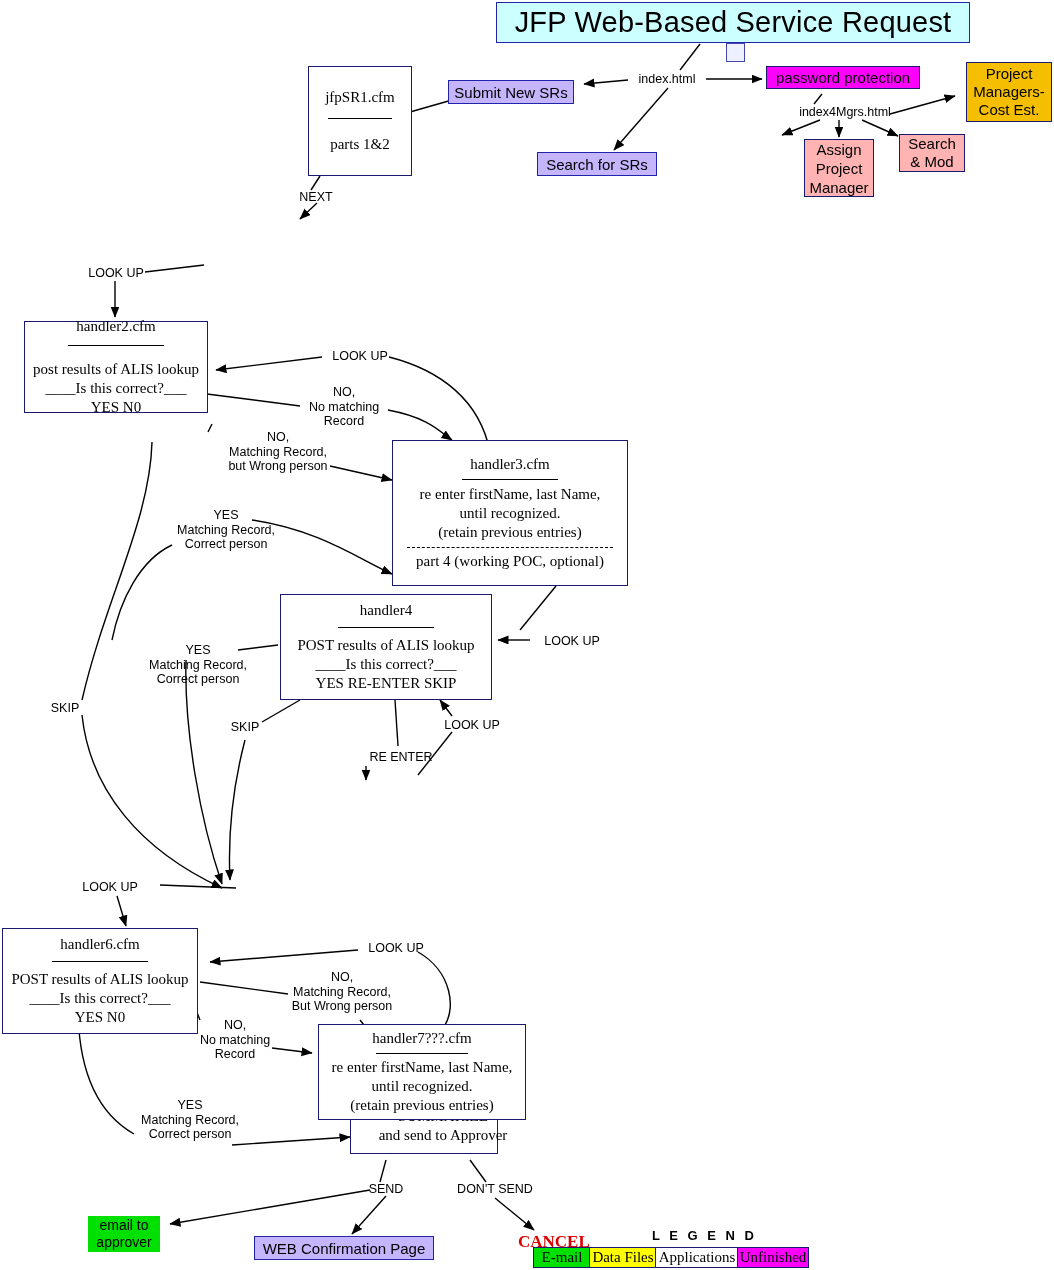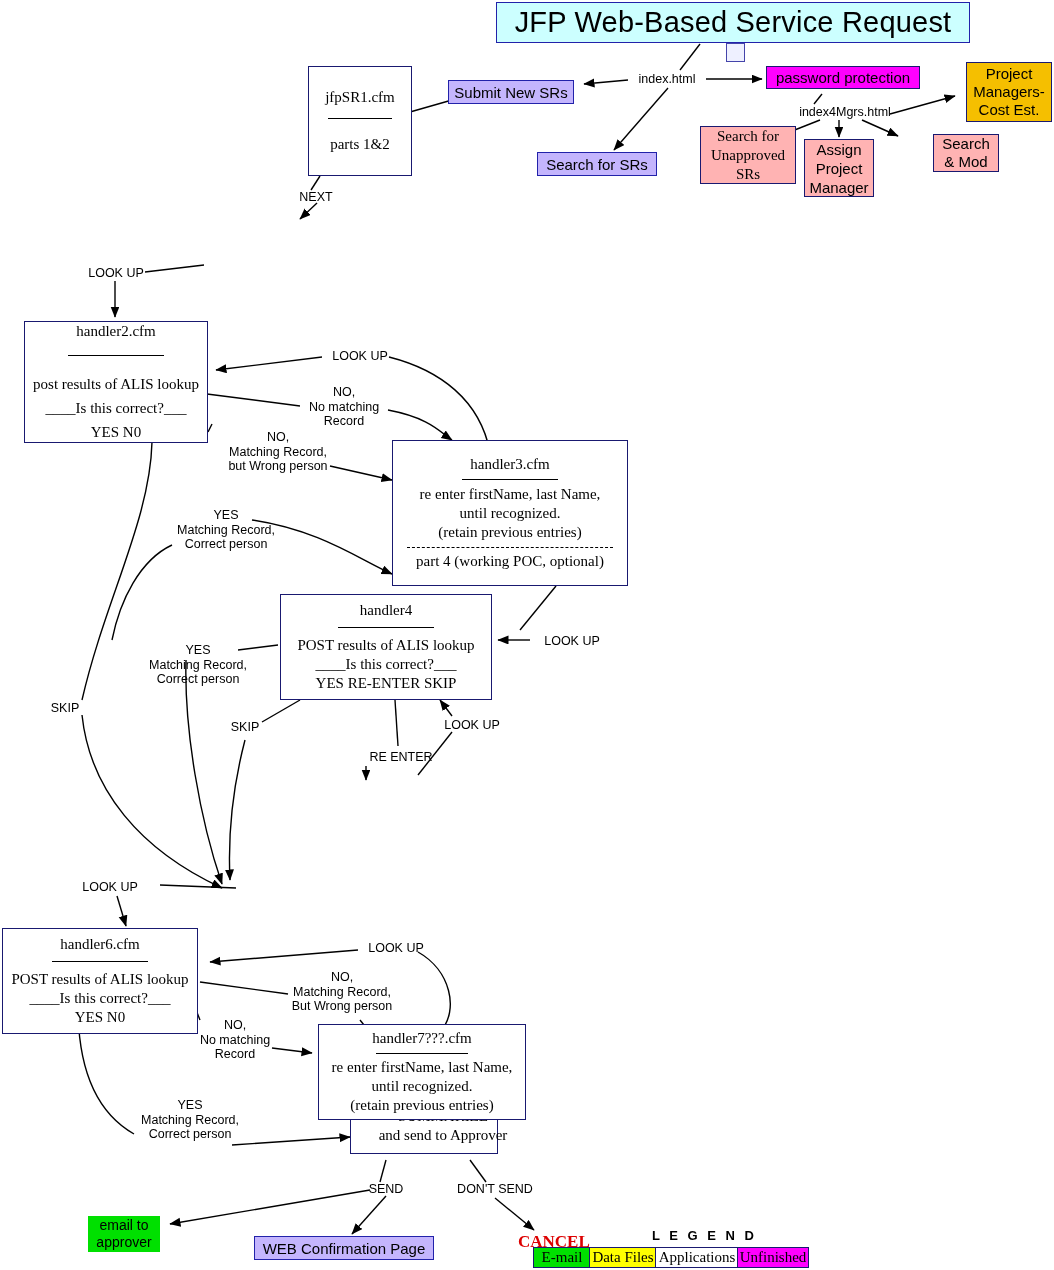--- a/index.html
+++ b/index.html
@@ -173,43 +173,38 @@
   </div>
 
   <div class="lbl" style="left:790px;top:105px;width:110px;">index4Mgrs.html</div>
 
   <div class="node gold sans" style="left:966px;top:62px;width:86px;height:60px;">
     <div style="font-size:15px;line-height:18px;">Project</div>
     <div style="font-size:15px;line-height:18px;">Managers-</div>
     <div style="font-size:15px;line-height:18px;">Cost Est.</div>
   </div>
 
-  <div class="node pink serif" style="left:700px;top:126px;width:96px;height:58px;">
-    <div style="font-size:15px;line-height:19px;">Search for</div>
-    <div style="font-size:15px;line-height:19px;">Unapproved</div>
-    <div style="font-size:15px;line-height:19px;">SRs</div>
-  </div>
 
   <div class="node pink sans" style="left:804px;top:139px;width:70px;height:58px;">
     <div style="font-size:15px;line-height:19px;">Assign</div>
     <div style="font-size:15px;line-height:19px;">Project</div>
     <div style="font-size:15px;line-height:19px;">Manager</div>
   </div>
 
-  <div class="node pink sans" style="left:933px;top:134px;width:66px;height:38px;">
+  <div class="node pink sans" style="left:899px;top:134px;width:66px;height:38px;">
     <div style="font-size:15px;line-height:18px;">Search</div>
     <div style="font-size:15px;line-height:18px;">&amp; Mod</div>
   </div>
 
   <div class="lbl" style="left:290px;top:190px;width:52px;">NEXT</div>
 
 
   <div class="lbl" style="left:78px;top:266px;width:76px;">LOOK UP</div>
 
-  <div class="node app serif" style="left:24px;top:321px;width:184px;height:122px;justify-content:space-between;">
+  <div class="node app serif" style="left:24px;top:321px;width:184px;height:92px;">
     <div class="hdr">handler2.cfm</div>
     <div class="rule" style="width:96px;margin:10px 0 14px 0;"></div>
     <div class="body-line">post results of ALIS lookup</div>
     <div class="body-line">____Is this correct?___</div>
     <div class="body-line">YES        N0</div>
   </div>
 
   <div class="lbl" style="left:322px;top:349px;width:76px;">LOOK UP</div>
 
   <div class="lbl" style="left:300px;top:385px;width:88px;">

